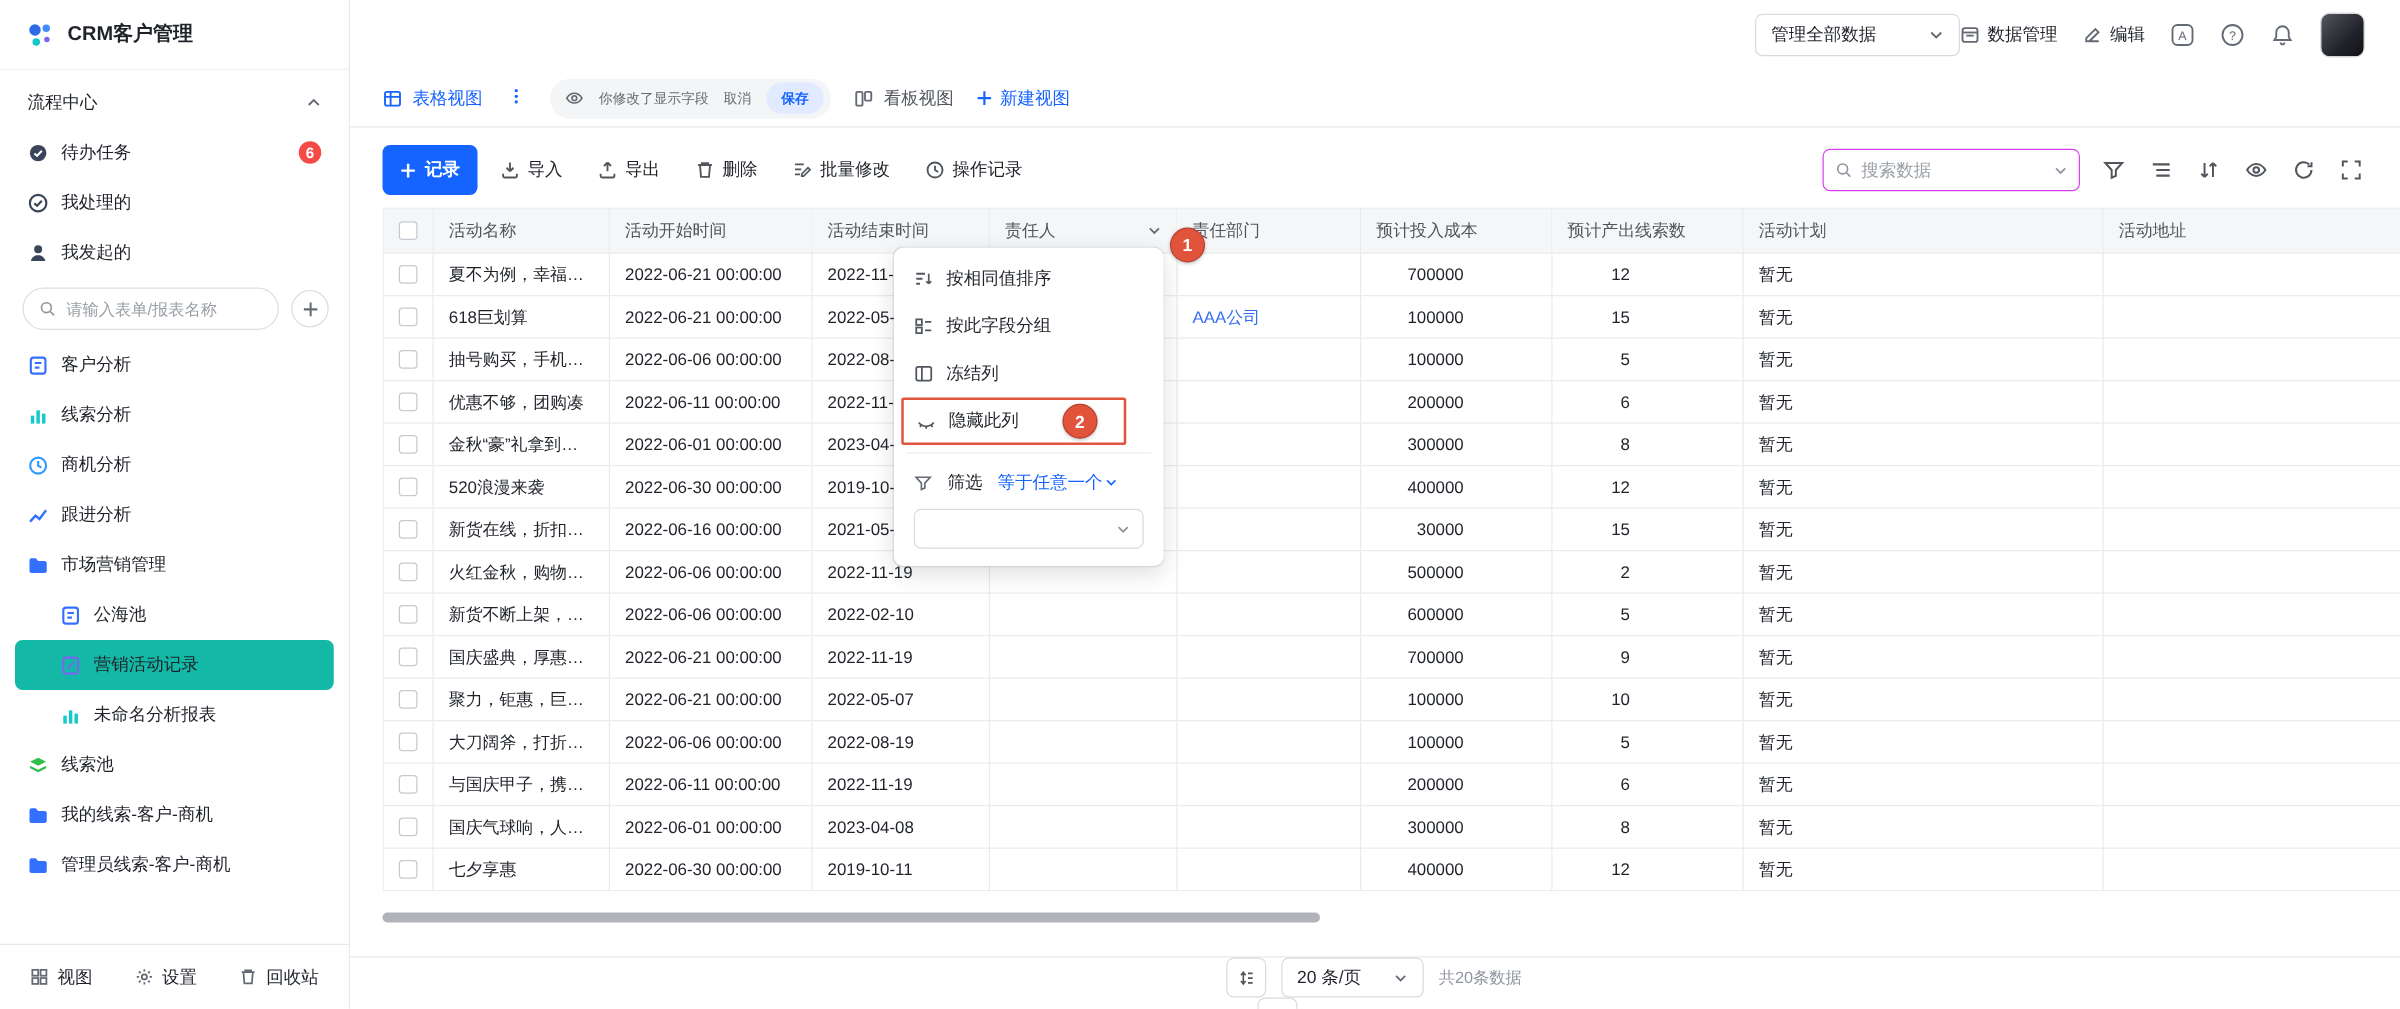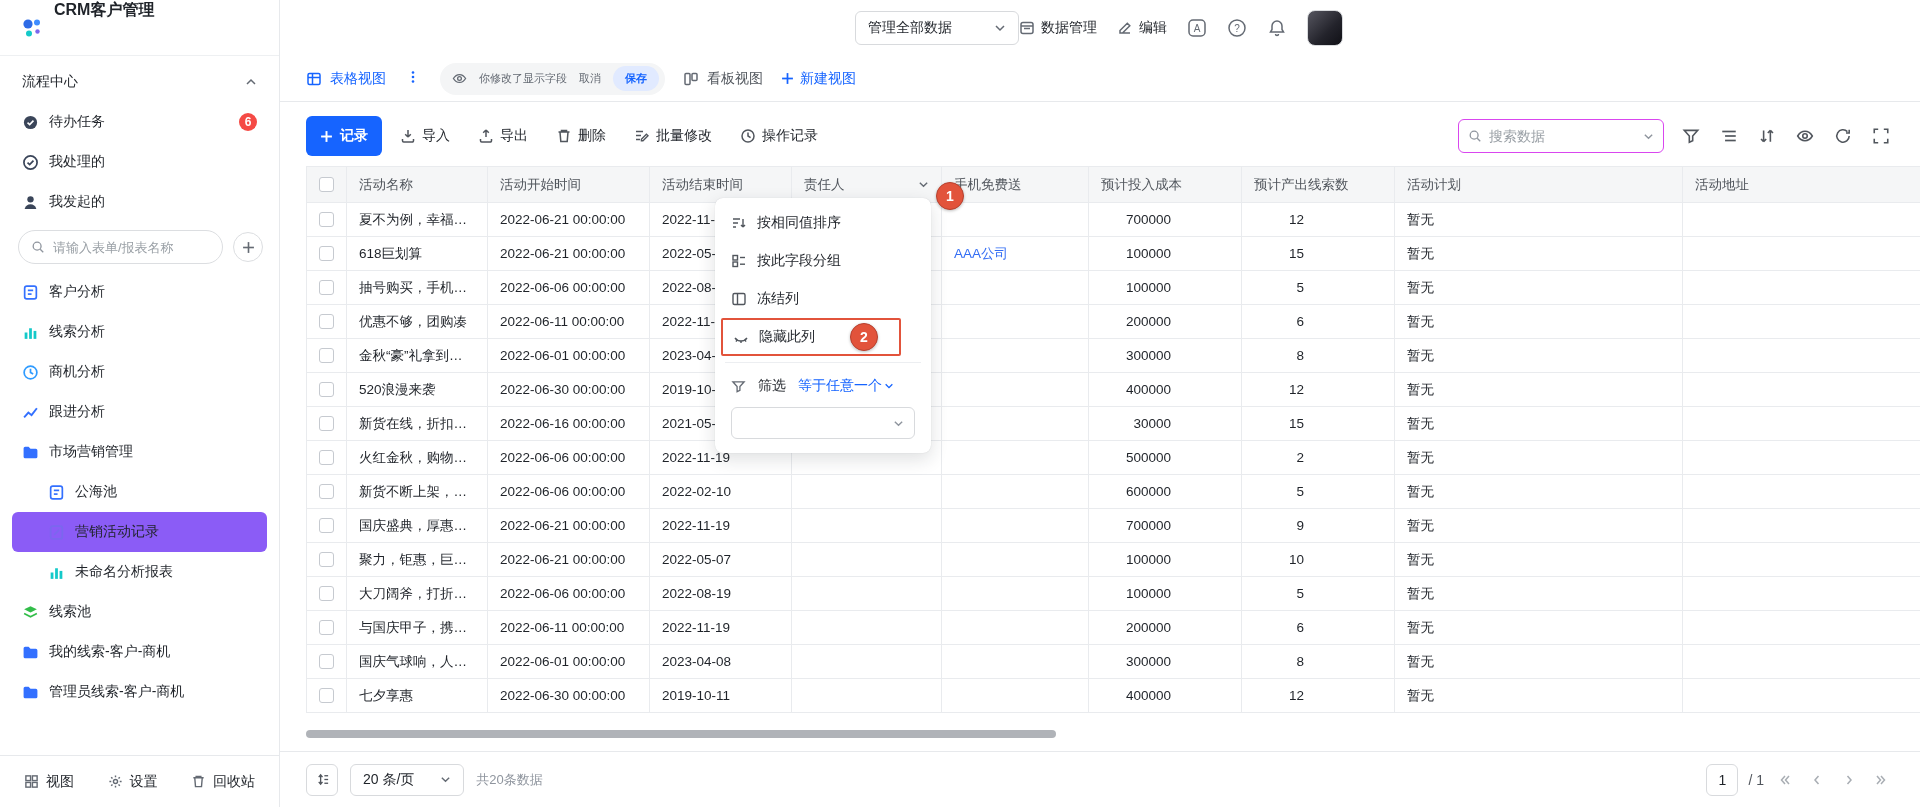--- a/index.html
+++ b/index.html
@@ -7,44 +7,44 @@
   body {
     font-family: "Liberation Sans", "DejaVu Sans", sans-serif;
     font-size: 14px; color: #1f2329; background:#fff;
     display:flex; overflow:hidden; position:relative;
   }
   .ic { display:inline-flex; align-items:center; justify-content:center; flex:none; }
   .ic svg { display:block; }
 
   
   .sidebar { width:280px; min-width:280px; height:807px; border-right:1px solid #e7e9ec; display:flex; flex-direction:column; background:#fff; }
-  .logo-row { height:56px; display:flex; gap:10px; padding:0 20px; border-bottom:1px solid #eef0f2; }
+  .logo-row { height:56px; display:flex; align-items:center; gap:10px; padding:0 20px; border-bottom:1px solid #eef0f2; }
   .logo-row .app-title { font-size:16px; font-weight:700; }
   .side-scroll { flex:1; overflow:hidden; padding:6px 12px 0; }
   .side-section { height:40px; display:flex; align-items:center; justify-content:space-between; padding:0 10px; color:#1f2329; }
   .side-item { height:40px; display:flex; align-items:center; gap:10px; padding:0 10px; border-radius:6px; cursor:default; white-space:nowrap; }
   .side-item.child { padding-left:36px; }
-  .side-item.active { background:#8b5cf6; }
+  .side-item.active { background:#14b8a6; }
   .side-badge { margin-left:auto; background:#f54a45; color:#fff; border-radius:9px; min-width:18px; height:18px; padding:0 5px; font-size:12px; display:flex; align-items:center; justify-content:center; font-weight:600; }
   .side-search-row { display:flex; align-items:center; gap:10px; padding:8px 4px 8px 6px; }
   .side-search { flex:1; height:34px; border:1px solid #dcdee1; border-radius:17px; display:flex; align-items:center; gap:8px; padding:0 12px; color:#9aa0a6; }
   .side-search input { border:none; outline:none; width:100%; background:transparent; font:inherit; font-size:13px; color:#1f2329; }
   .side-search input::placeholder { color:#9aa0a6; }
   .plus-btn { width:30px; height:30px; border:1px solid #dcdee1; border-radius:50%; display:flex; align-items:center; justify-content:center; color:#646a73; }
   .sidebar-bottom { height:52px; border-top:1px solid #e7e9ec; display:flex; align-items:center; justify-content:space-between; padding:0 24px; }
   .bottom-item { display:flex; align-items:center; gap:7px; color:#1f2329; }
 
   
   .c-dark { color:#3a4559; } .c-blue { color:#3370ff; } .c-teal { color:#14c9c9; }
   .c-purple { color:#7b67ee; } .c-green { color:#32bd49; } .c-skyblue { color:#2f9bff; }
   .c-gray { color:#646a73; } .c-lgray { color:#8f959e; } .c-accent { color:#1664ff; }
 
   
   .main { flex:1; min-width:0; display:flex; flex-direction:column; }
-  .topbar { height:56px; display:flex; align-items:center; justify-content:center; padding:0 28px 0 26px; }
+  .topbar { height:56px; display:flex; align-items:center; justify-content:flex-end; padding:0 28px 0 26px; }
   .scope-select { height:34px; min-width:164px; border:1px solid #d8dadd; border-radius:6px; display:flex; align-items:center; justify-content:space-between; gap:20px; padding:0 12px; }
   .topbar-right { display:flex; align-items:center; gap:20px; }
   .topbar-action { display:flex; align-items:center; gap:6px; }
   .avatar { width:36px; height:36px; border-radius:8px; background:linear-gradient(135deg,#565660 0%,#23232b 60%,#101016 100%); border:1px solid #d8dadd; }
 
   .tabbar { height:46px; border-bottom:1px solid #e7e9ec; display:flex; align-items:center; gap:18px; padding:0 26px; }
   .tab { display:flex; align-items:center; gap:8px; }
   .tab.active { color:#1664ff; }
   .tab.inactive { color:#51565d; }
   .tab-more { color:#1664ff; padding:0 2px; }
@@ -93,21 +93,21 @@
   .filter-link { color:#1664ff; display:flex; align-items:center; gap:2px; }
   .menu-select { margin:4px 10px 8px; height:32px; border:1px solid #d8dadd; border-radius:6px; display:flex; align-items:center; justify-content:flex-end; padding:0 10px; color:#8f959e; }
 
   
   .step-badge { position:absolute; width:28px; height:28px; border-radius:50%; background:#e2533b; border:1px solid #b8402e;
     color:#fff; font-weight:700; display:flex; align-items:center; justify-content:center; z-index:6; box-shadow:0 1px 3px rgba(0,0,0,.25); }
   .badge-1 { left:656px; top:80px; }
   .badge-2 { left:570px; top:221px; }
 
   
-  .footerbar { height:56px; border-top:1px solid #e7e9ec; display:flex; align-items:center; justify-content:space-between; padding:0 28px 0 26px; background:#fff; }
+  .footerbar { height:42px; border-top:1px solid #e7e9ec; display:flex; align-items:center; justify-content:space-between; padding:0 28px 0 26px; background:#fff;flex-direction:column; }
   .footer-left { display:flex; align-items:center; gap:12px; }
   .sq-btn { width:32px; height:32px; border:1px solid #d8dadd; border-radius:6px; display:flex; align-items:center; justify-content:center; color:#51565d; background:#fff; }
   .pagesize-select { height:32px; border:1px solid #d8dadd; border-radius:6px; display:flex; align-items:center; gap:26px; padding:0 12px; }
   .total-text { color:#8f959e; font-size:13px; }
   .footer-right { display:flex; align-items:center; gap:10px; }
   .page-box { min-width:32px; height:32px; border:1px solid #d8dadd; border-radius:6px; display:flex; align-items:center; justify-content:center; padding:0 8px; }
   .page-total { color:#51565d; }
   .nav-btn { background:none; border:none; color:#a8adb3; display:flex; padding:4px; }
 </style>
 </head>
@@ -551,21 +551,21 @@
             <th>
               <div class="th-flex">
                 <span>责任人</span>
                 <span class="ic c-gray">
                     <svg width="11" height="11" viewBox="0 0 12 12">
                       <polyline points="2,4 6,8 10,4" fill="none" stroke="currentColor" stroke-width="1.5"></polyline>
                     </svg>
                   </span>
               </div>
             </th>
-            <th><span>手机免费送</span></th>
+            <th><span>责任部门</span></th>
             <th><span>预计投入成本</span></th>
             <th><span>预计产出线索数</span></th>
             <th><span>活动计划</span></th>
             <th><span>活动地址</span></th>
           </tr>
         </thead>
         <tbody>
 
             <tr>
               <td class="td-check"><span class="cb"></span></td>

